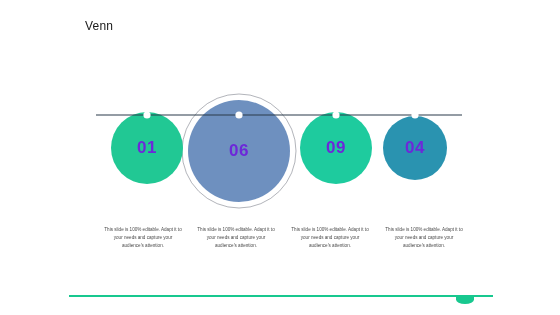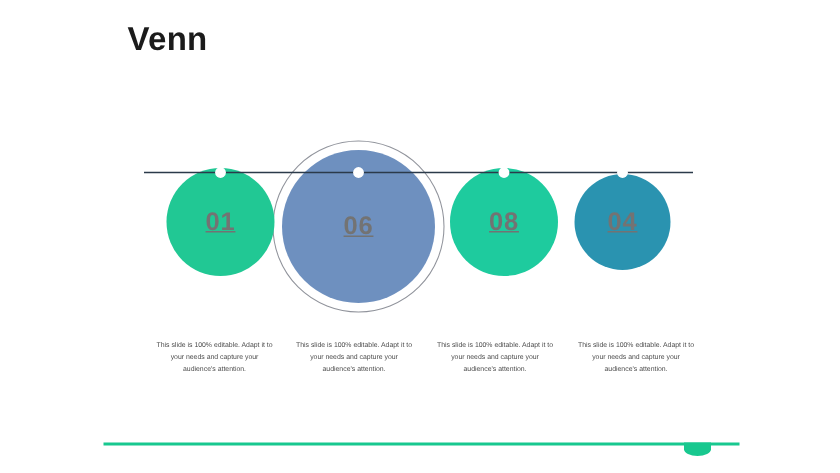--- a/index.html
+++ b/index.html
@@ -18,22 +18,22 @@
     position: absolute;
     inset: 0;
     background: #ffffff;
   }
 
   
   .title {
     position: absolute;
     left: 85px;
     top: 14px;
-    font-size: 22px;
-    font-weight: bold;
+    font-size: 12px;
+    font-weight: normal;
     color: #1b1b1b;
     letter-spacing: 0.2px;
     line-height: 24px;
     white-space: nowrap;
   }
 
   
   .venn-stage {
     position: absolute;
     left: 0;
@@ -44,29 +44,28 @@
   .venn-svg {
     position: absolute;
     left: 0;
     top: 0;
     display: block;
   }
 
   
   .num-label {
     position: absolute;
-    color: #737373;
+    color: #6d28d9;
     font-size: 17px;
     font-weight: bold;
     letter-spacing: 0.5px;
     text-align: center;
     transform: translate(-50%, -50%);
     white-space: nowrap;
     pointer-events: none;
-    text-decoration: underline;
   }
 
   
   .desc {
     position: absolute;
     width: 80px;
     font-size: 4.6px;
     line-height: 8.2px;
     color: #4b4b4b;
     text-align: center;
@@ -116,21 +115,21 @@
       <line x1="96" y1="115" x2="462" y2="115" stroke="#2b3a4a" stroke-width="1.1"></line>
 
       <circle cx="147" cy="115" r="3.6" fill="#ffffff"></circle>
       <circle cx="239" cy="115" r="3.6" fill="#ffffff"></circle>
       <circle cx="336" cy="115" r="3.6" fill="#ffffff"></circle>
       <circle cx="415" cy="115" r="3.6" fill="#ffffff"></circle>
     </svg>
 
     <div class="num-label" style="left:147px; top:148px;">01</div>
     <div class="num-label" style="left:239px; top:151px;">06</div>
-    <div class="num-label" style="left:336px; top:148px;">08</div>
+    <div class="num-label" style="left:336px; top:148px;">09</div>
     <div class="num-label" style="left:415px; top:148px;text-align:center;">04</div>
   </div>
 
   <div class="desc" style="left:143px; top:226px;">This slide is 100% editable. Adapt it to your needs and capture your audience's attention.</div>
   <div class="desc" style="left:236px; top:226px;">This slide is 100% editable. Adapt it to your needs and capture your audience's attention.</div>
   <div class="desc" style="left:330px; top:226px;">This slide is 100% editable. Adapt it to your needs and capture your audience's attention.</div>
   <div class="desc" style="left:424px; top:226px;">This slide is 100% editable. Adapt it to your needs and capture your audience's attention.</div>
 
   <div class="footer-line"></div>
   <div class="footer-dot"></div>

